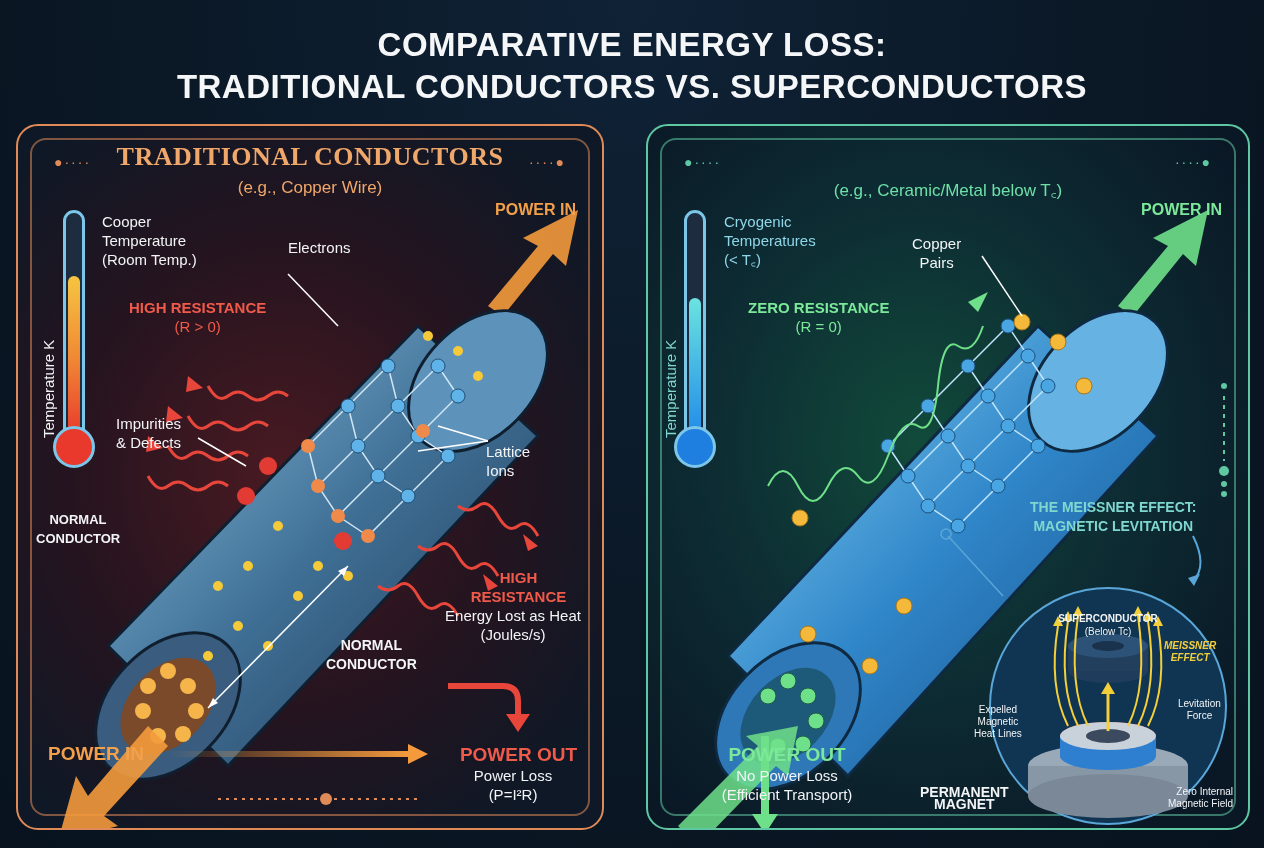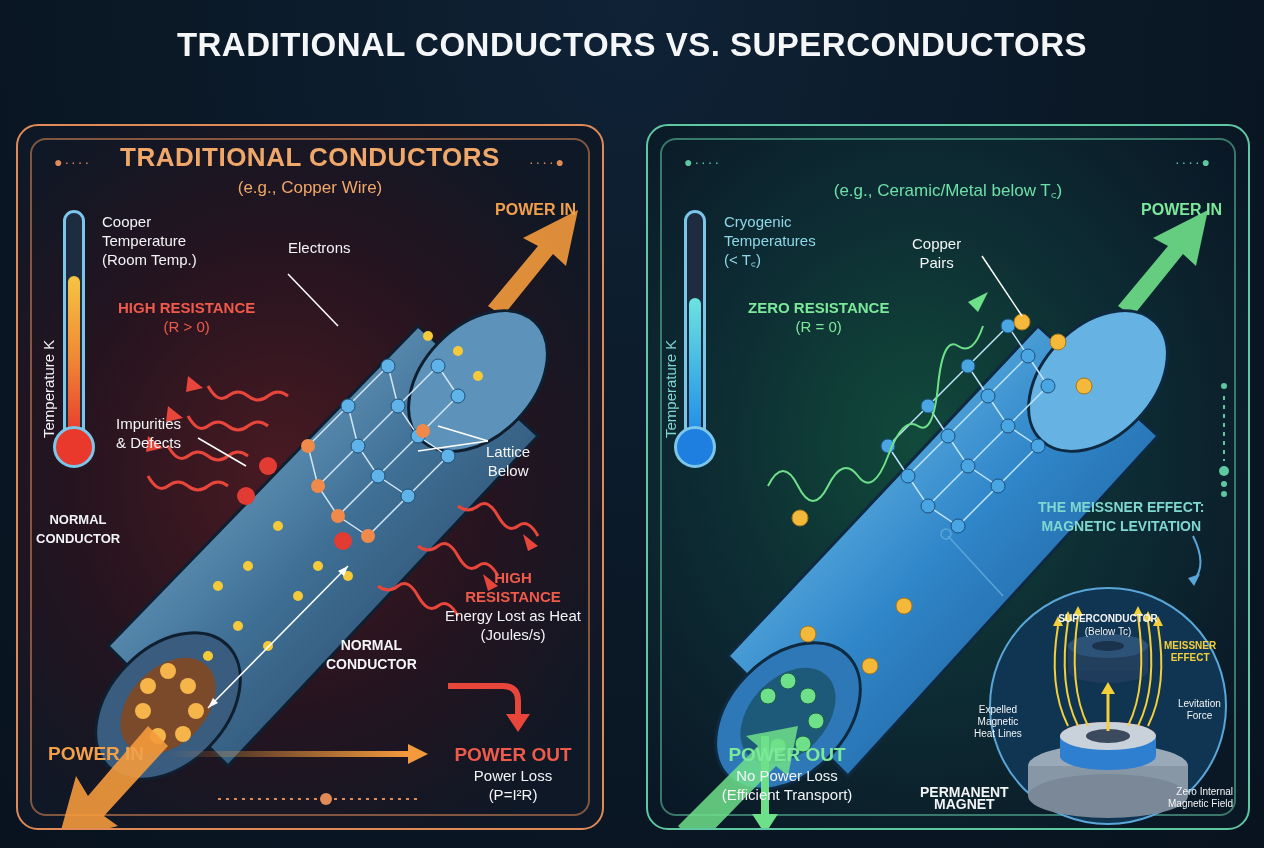--- a/index.html
+++ b/index.html
@@ -5,45 +5,46 @@
   html,body{margin:0;padding:0;}
   body{width:1264px;height:848px;overflow:hidden;background:#0c1a2a;font-family:"Liberation Sans","DejaVu Sans",sans-serif;color:#fff;position:relative;}
   .bg{position:absolute;inset:0;background:radial-gradient(ellipse at 50% 0%,#0f2236 0%,#0a1724 60%,#08131f 100%);}
   .title{position:absolute;left:0;right:0;top:24px;text-align:center;font-weight:bold;font-size:33px;line-height:42px;letter-spacing:0.5px;color:#f4f6f8;text-transform:uppercase;}
   .panel{position:absolute;top:124px;width:588px;height:706px;border-radius:22px;border:2px solid;box-sizing:border-box;overflow:hidden;}
   .panel.left{left:16px;border-color:#e08a57;background:radial-gradient(ellipse at 45% 50%,#4a1a22 0%,#26141f 45%,#0e1826 85%);}
   .panel.right{left:646px;border-color:#5fc7a2;width:604px;background:radial-gradient(ellipse at 45% 45%,#114a3a 0%,#0d2c33 45%,#0a1826 85%);}
   .inner-frame{position:absolute;inset:12px;border-radius:16px;border:2px solid transparent;}
   .panel.left .inner-frame{border-top-color:#e08a57;border-bottom-color:#e08a57;border-left-color:#e08a57;border-right-color:#e08a57;opacity:.55;}
   .panel.right .inner-frame{border-color:#5fc7a2;opacity:.55;}
-  .ph{position:absolute;left:0;right:0;top:16px;text-align:center;font-weight:bold;font-size:26px;letter-spacing:.5px;}
+  .ph{position:absolute;left:0;right:0;top:16px;text-align:center;font-weight:bold;font-size:26px;letter-spacing:.5px;font-family:Liberation Serif, serif;}
   .psub{position:absolute;left:0;right:0;top:52px;text-align:center;font-size:17px;}
   .left .ph,.left .psub{color:#f0a76a;}
   .right .ph,.right .psub{color:#6ee0a8;}
   .dots{position:absolute;top:28px;font-size:14px;letter-spacing:2px;}
   .left .dots{color:#e08a57;} .right .dots{color:#5fc7a2;}
   .lbl{position:absolute;font-size:15px;line-height:19px;}
   .white{color:#f2f4f6;}
-  .red{color:#f05a4a;font-weight:bold;}
+  .red{color:#f05a4a;font-weight:bold;margin-left:11px;}
   .orange{color:#f3a04a;font-weight:bold;}
   .green{color:#7ce89a;font-weight:bold;}
   .teal{color:#7fd7cf;font-weight:bold;}
   .yellow{color:#f4cf3a;font-weight:bold;}
   .caps{font-weight:bold;text-transform:uppercase;font-size:13px;}
   .thermo{position:absolute;width:22px;height:230px;border-radius:12px;border:3px solid;box-sizing:border-box;background:#1d2c3e;}
   .bulb{position:absolute;width:42px;height:42px;border-radius:50%;border:3px solid;box-sizing:border-box;}
   .vlabel{position:absolute;transform:rotate(-90deg);transform-origin:left top;font-size:15px;white-space:nowrap;}
   svg{position:absolute;overflow:visible;}
 </style>
 </head>
 <body>
 
 <div class="bg"></div>
 
 <div class="title">
+  <div>COMPARATIVE ENERGY LOSS:</div>
   <div>TRADITIONAL CONDUCTORS VS. SUPERCONDUCTORS</div>
 </div>
 
 <div class="panel left">
   <div class="inner-frame"></div>
   <div class="dots" style="left:36px;">●····</div>
   <div class="dots" style="right:36px;">····●</div>
   <div class="ph">TRADITIONAL CONDUCTORS</div>
   <div class="psub">(e.g., Copper Wire)</div>
 
@@ -180,23 +181,23 @@
   <div class="lbl orange" style="right:26px;top:74px;font-size:16px;">POWER IN</div>
   <div class="lbl white" style="left:270px;top:112px;">Electrons</div>
   <div class="lbl red" style="left:100px;top:172px;text-align:center;font-size:15px;">
     <div>HIGH RESISTANCE</div>
     <div style="font-weight:normal;">(R &gt; 0)</div>
   </div>
   <div class="lbl white" style="left:98px;top:288px;text-align:center;">
     <div>Impurities</div>
     <div>&amp; Defects</div>
   </div>
-  <div class="lbl white" style="left:468px;top:316px;text-align:center;">
+  <div class="lbl white" style="left:468px;top:316px;">
     <div>Lattice</div>
-    <div>Below</div>
+    <div>Ions</div>
   </div>
   <div class="lbl" style="left:410px;top:442px;text-align:center;width:170px;">
     <div class="red">HIGH</div>
     <div class="red">RESISTANCE</div>
     <div class="white">Energy Lost as Heat</div>
     <div class="white">(Joules/s)</div>
   </div>
   <div class="lbl white caps" style="left:308px;top:510px;text-align:center;font-size:14px;">
     <div>NORMAL</div>
     <div>CONDUCTOR</div>
@@ -336,29 +337,29 @@
 
   <div class="lbl green" style="right:26px;top:74px;font-size:16px;">POWER IN</div>
   <div class="lbl white" style="left:264px;top:108px;text-align:center;">
     <div>Copper</div>
     <div>Pairs</div>
   </div>
   <div class="lbl green" style="left:100px;top:172px;text-align:center;font-size:15px;">
     <div>ZERO RESISTANCE</div>
     <div style="font-weight:normal;">(R = 0)</div>
   </div>
-  <div class="lbl teal" style="left:390px;top:372px;text-align:center;font-size:14px;">
+  <div class="lbl teal" style="left:382px;top:372px;text-align:center;font-size:14px;">
     <div>THE MEISSNER EFFECT:</div>
     <div>MAGNETIC LEVITATION</div>
   </div>
   <div class="lbl white caps" style="left:400px;top:486px;text-align:center;font-size:10px;line-height:13px;width:120px;">
     <div>SUPERCONDUCTOR</div>
     <div style="text-transform:none;font-weight:normal;">(Below Tc)</div>
   </div>
-  <div class="lbl yellow" style="left:516px;top:514px;text-align:center;font-size:10px;line-height:12px;">
+  <div class="lbl yellow" style="left:516px;top:514px;text-align:center;font-size:10px;line-height:12px;font-style:italic;">
     <div>MEISSNER</div>
     <div>EFFECT</div>
   </div>
   <div class="lbl white" style="left:326px;top:552px;text-align:center;font-size:10px;line-height:12px;margin-top:26px;">
     <div>Expelled</div>
     <div>Magnetic</div>
     <div>Heat Lines</div>
   </div>
   <div class="lbl white" style="left:530px;top:572px;text-align:center;font-size:10px;line-height:12px;">
     <div>Levitation</div>

